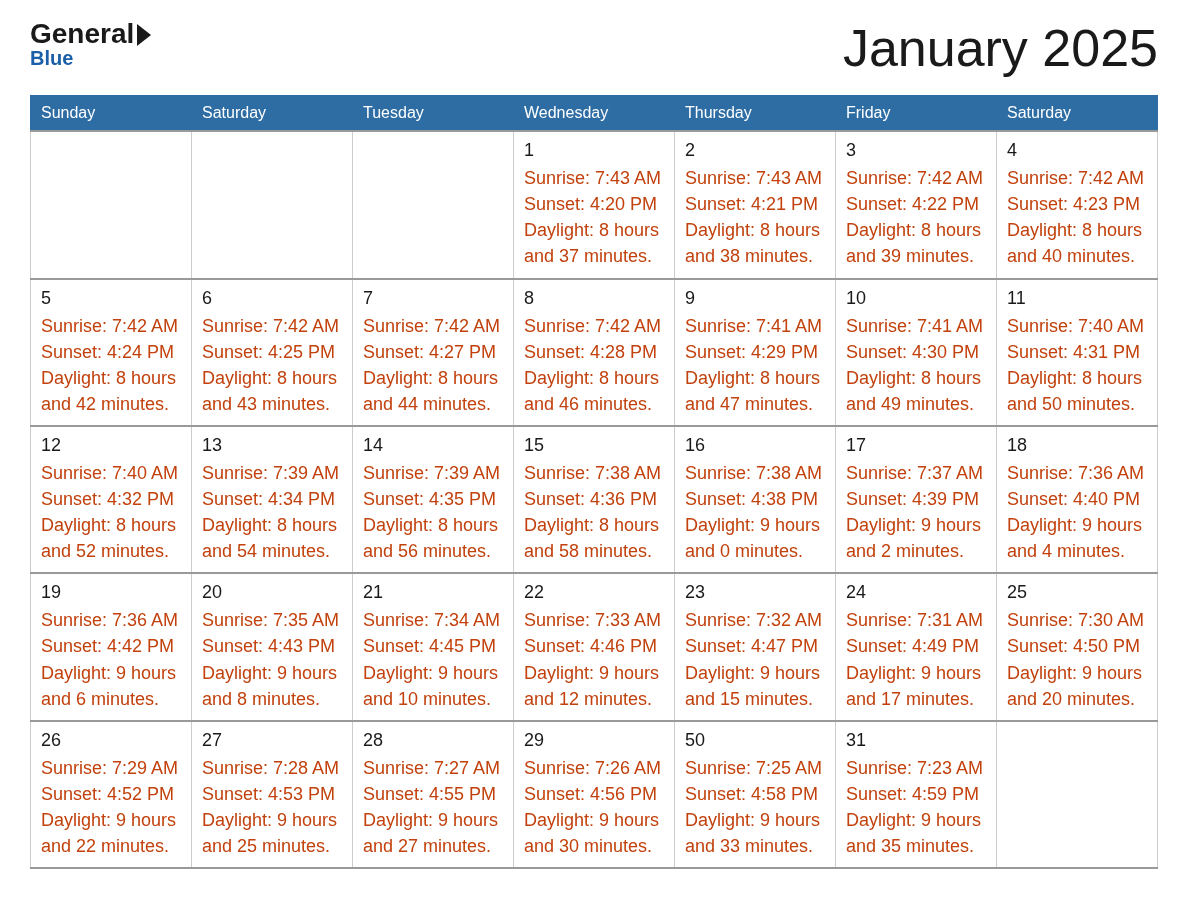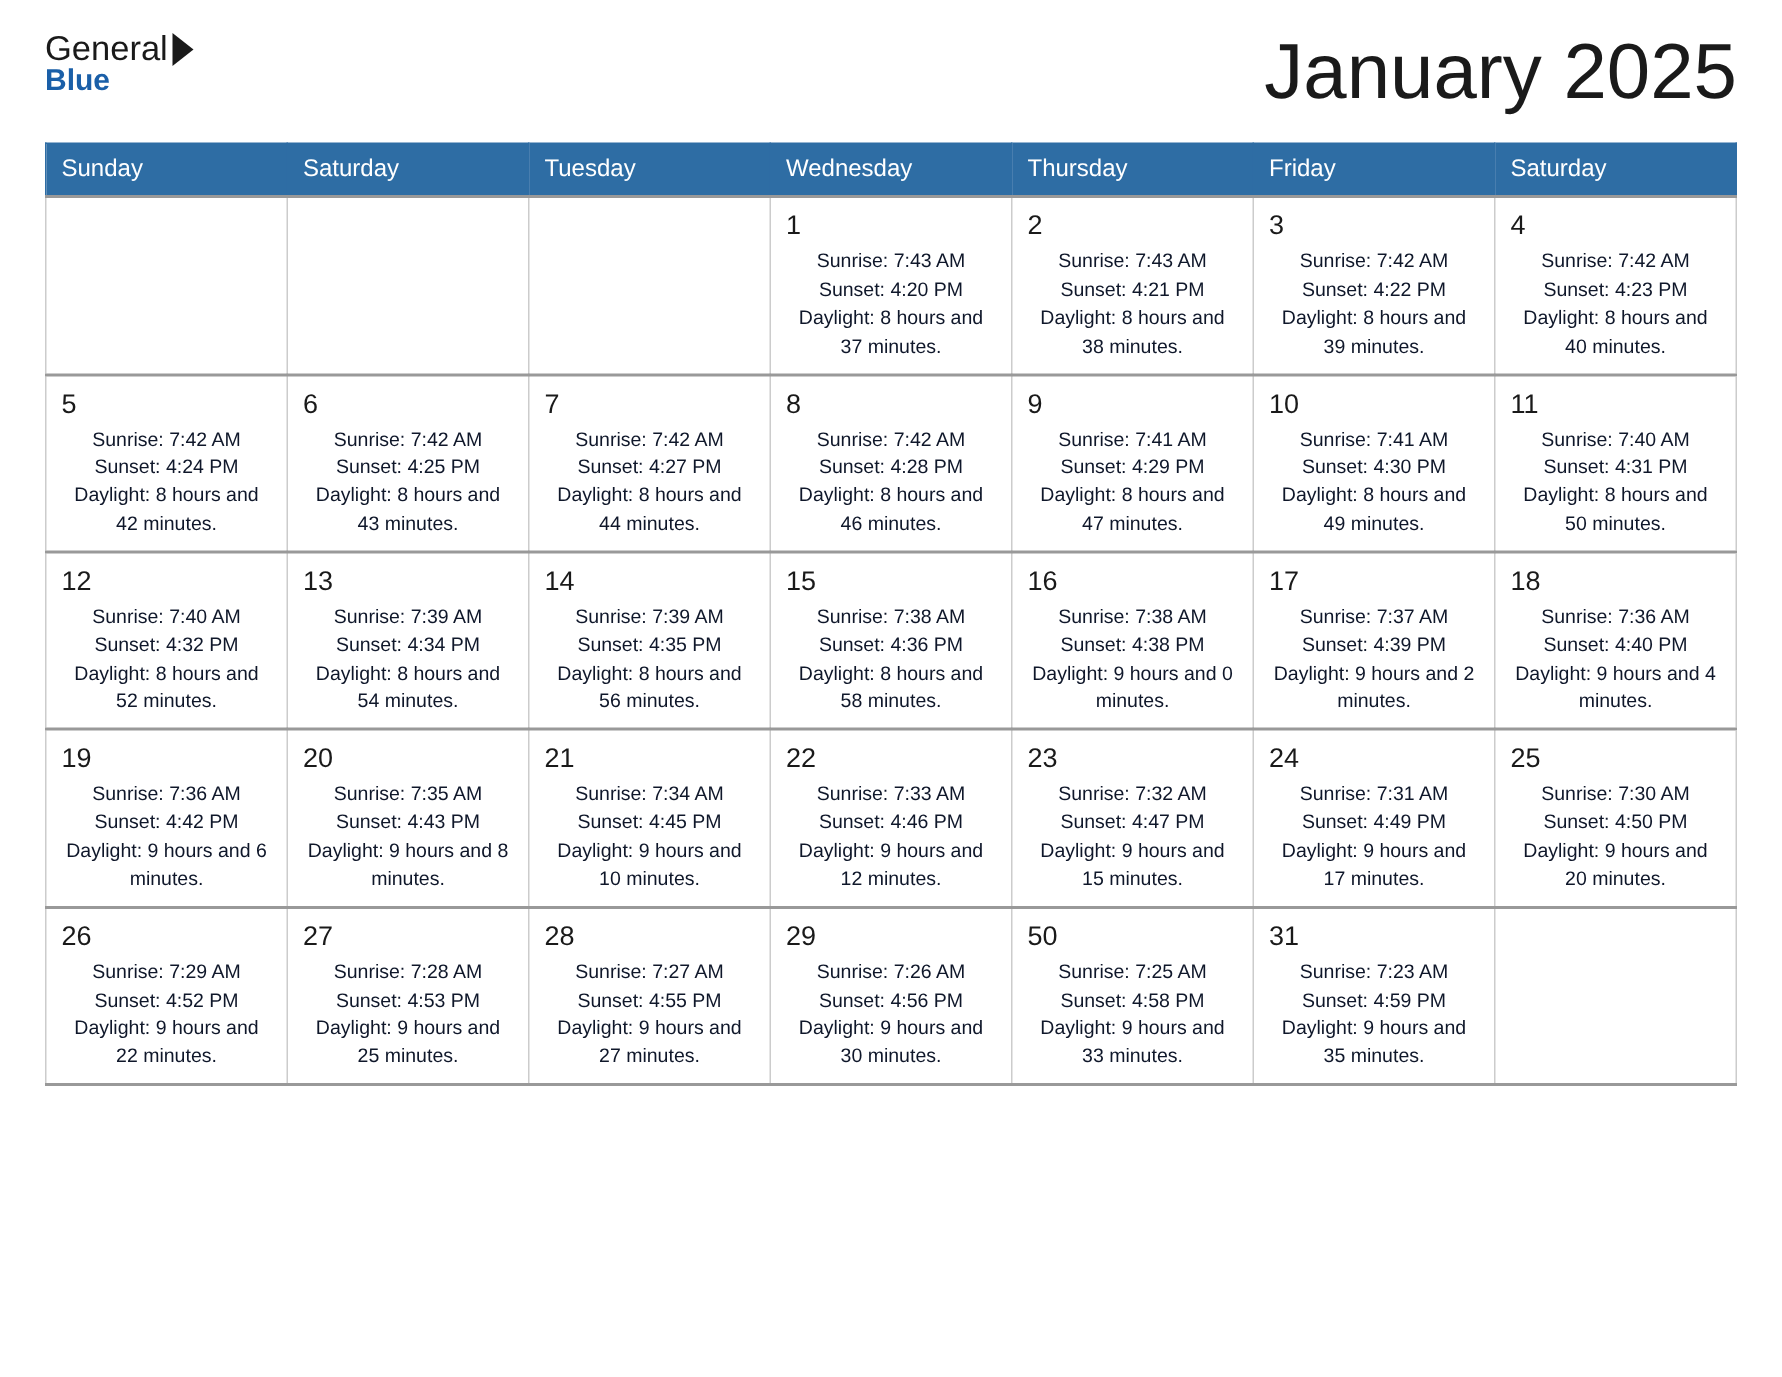--- a/index.html
+++ b/index.html
@@ -16,22 +16,22 @@
       justify-content: space-between;
       align-items: flex-start;
       margin-bottom: 18px;
     }
     .logo {
       display: flex;
       flex-direction: column;
       align-items: flex-start;
     }
     .logo-general {
-      font-size: 23px;
-      font-weight: normal;
+      font-size: 28px;
+      font-weight: bold;
       color: #1a1a1a;
       line-height: 1;
     }
     .logo-blue {
       font-size: 20px;
       font-weight: bold;
       color: #1a5fa8;
       line-height: 1;
       display: flex;
       align-items: center;
@@ -74,24 +74,23 @@
       color: #333;
     }
     .day-number {
       font-size: 18px;
       font-weight: normal;
       color: #1a1a1a;
       display: block;
       margin-bottom: 4px;
     }
     .day-info {
-      font-size: 13px;
-      color: #0f172a;
+      font-size: 18px;
+      color: #c2410c;
       line-height: 1.45;
-      text-align: center;
     }
     .empty-cell {
       background: #fff;
     }
     tr {
       border-bottom: 2px solid #999;
     }
   </style>
 </head>
 <body>

